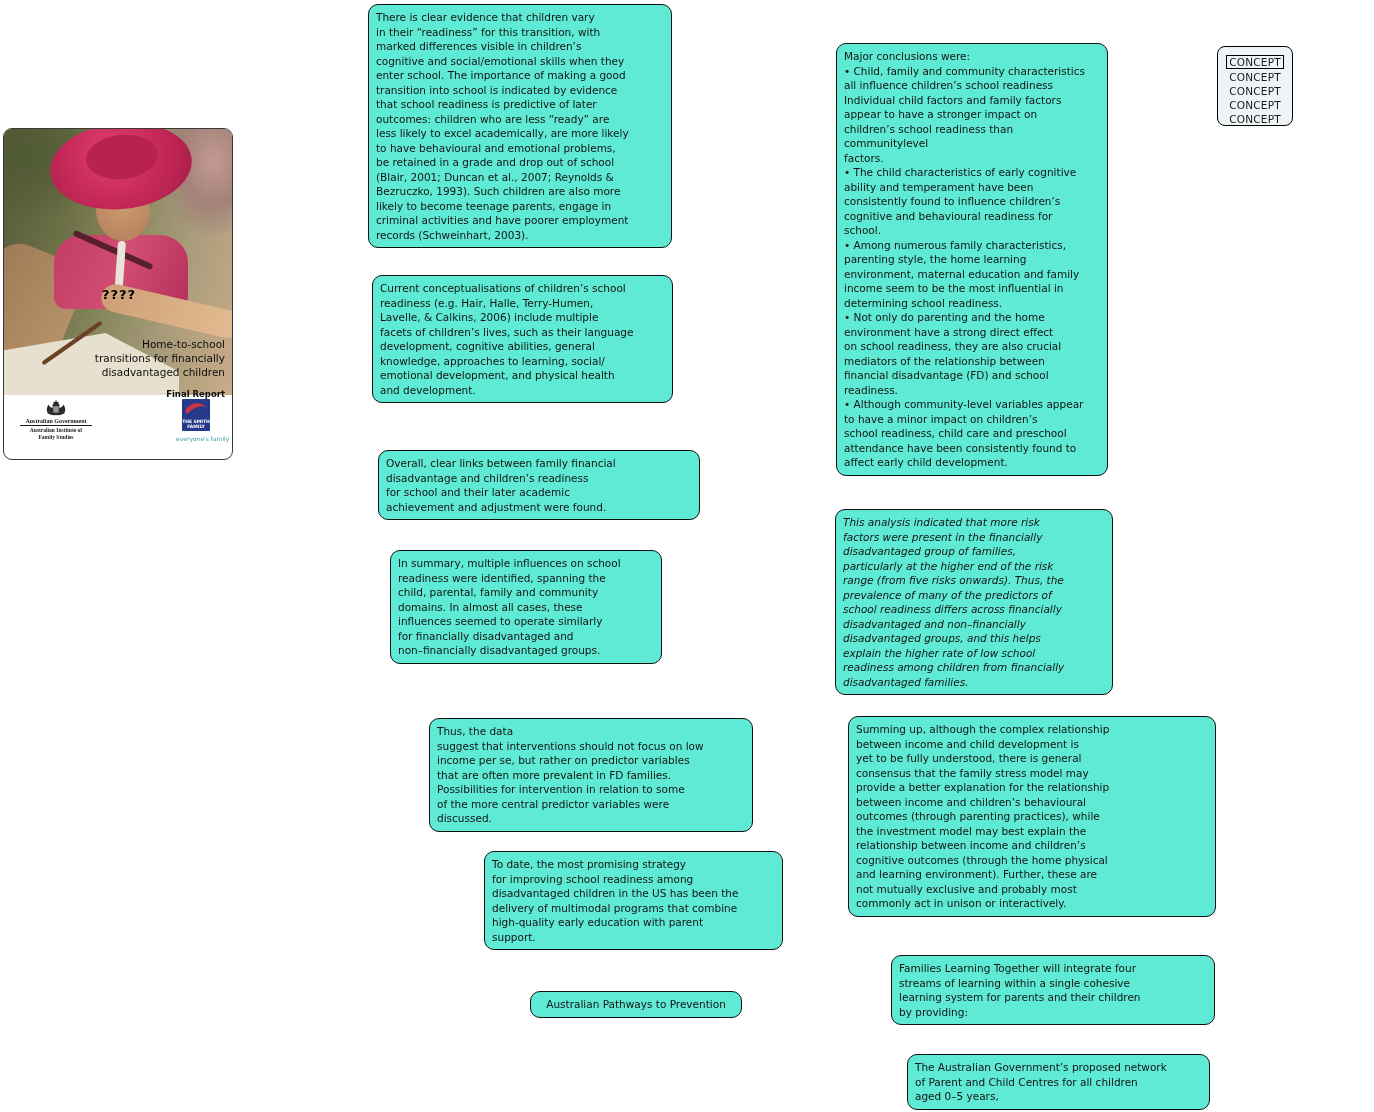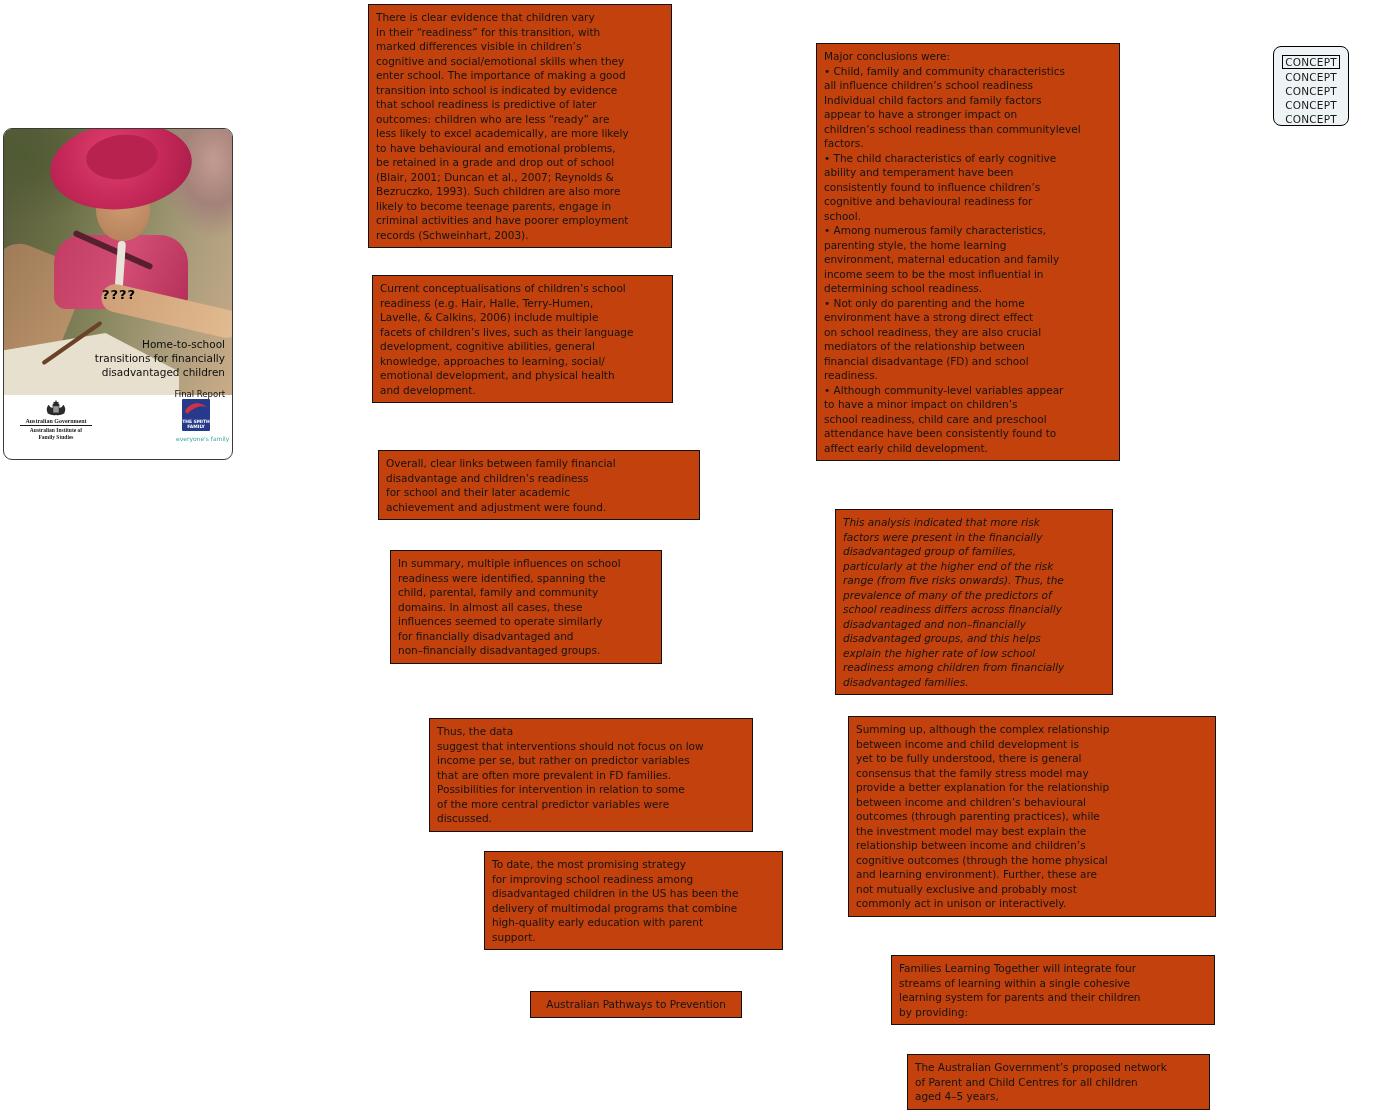--- a/index.html
+++ b/index.html
@@ -3,21 +3,21 @@
 <meta charset="utf-8">
 <style>
   html,body{margin:0;padding:0;background:#ffffff;}
   #canvas{
     position:relative;width:1374px;height:1112px;background:#ffffff;
     font-family:"DejaVu Sans","Liberation Sans",sans-serif;color:#111;
     overflow:hidden;
   }
   .note{
     position:absolute;box-sizing:border-box;
-    background:#c2410c;border:1px solid #111;border-radius:0;
+    background:#5eead4;border:1px solid #111;border-radius:10px;
     padding:5px 7px;font-size:10.5px;line-height:14.5px;
     white-space:pre-line;color:#141414;
   }
   .note.center{text-align:center;white-space:nowrap;}
   
   .legend{
     position:absolute;box-sizing:border-box;
     background:#eef4f6;border:1.5px solid #000;border-radius:8px;
     padding:4px 0;text-align:center;
   }
@@ -84,21 +84,21 @@
   }
   .qmarks{
     left:98px;top:158px;font-size:13px;font-weight:bold;color:#000;letter-spacing:1px;
   }
   .cover-title{
     position:absolute;right:7px;top:208px;text-align:right;
     font-size:10.5px;line-height:14px;color:#0d0d0d;white-space:pre-line;
   }
   .cover-report{
     position:absolute;right:7px;top:260px;text-align:right;
-    font-size:8.5px;font-weight:normal;color:#0d0d0d;
+    font-size:8.5px;font-weight:bold;color:#0d0d0d;
   }
   .gov-block{
     position:absolute;left:16px;top:270px;width:72px;text-align:center;
     font-family:"Liberation Serif","DejaVu Serif",serif;color:#1a1a1a;
   }
   .gov-block svg{display:block;margin:0 auto 1px auto;}
   .gov-name{font-size:6px;font-weight:bold;border-bottom:1px solid #1a1a1a;padding-bottom:1px;white-space:nowrap;}
   .gov-sub{font-size:5.5px;font-weight:bold;line-height:7px;white-space:pre-line;margin-top:1px;}
   .smith-block{position:absolute;left:172px;top:270px;width:40px;text-align:center;}
   .smith-square{
@@ -151,21 +151,21 @@
         <svg width="28" height="32" viewBox="0 0 28 32">
           <path d="M3 12 C8 3, 18 2, 25 8 C19 6, 12 8, 5 15 Z" fill="#cc3344"></path>
         </svg>
         <div class="smith-text">THE SMITH
 FAMILY</div>
       </div>
       <div class="smith-tagline">everyone's family</div>
     </div>
   </div>
 
-  <div class="legend" style="left:1273px;top:46px;width:76px;height:80px;">
+  <div class="legend" style="left:1217px;top:46px;width:76px;height:80px;">
     <div><span class="item boxed">CONCEPT</span></div>
     <div class="item">CONCEPT</div>
     <div class="item">CONCEPT</div>
     <div class="item">CONCEPT</div>
     <div class="item">CONCEPT</div>
   </div>
 
   <div class="note" style="left:368px;top:4px;width:304px;">There is clear evidence that children vary
 in their “readiness” for this transition, with
 marked differences visible in children’s
@@ -209,21 +209,21 @@
 of the more central predictor variables were
 discussed.</div>
   <div class="note" style="left:484px;top:851px;width:299px;">To date, the most promising strategy
 for improving school readiness among
 disadvantaged children in the US has been the
 delivery of multimodal programs that combine
 high-quality early education with parent
 support.</div>
   <div class="note center" style="left:530px;top:991px;width:212px;">Australian Pathways to Prevention</div>
 
-  <div class="note" style="left:816px;top:43px;width:304px;">Major conclusions were:
+  <div class="note" style="left:836px;top:43px;width:272px;">Major conclusions were:
 • Child, family and community characteristics
 all influence children’s school readiness
 Individual child factors and family factors
 appear to have a stronger impact on
 children’s school readiness than communitylevel
 factors.
 • The child characteristics of early cognitive
 ability and temperament have been
 consistently found to influence children’s
 cognitive and behavioural readiness for
@@ -268,15 +268,15 @@
 cognitive outcomes (through the home physical
 and learning environment). Further, these are
 not mutually exclusive and probably most
 commonly act in unison or interactively.</div>
   <div class="note" style="left:891px;top:955px;width:324px;">Families Learning Together will integrate four
 streams of learning within a single cohesive
 learning system for parents and their children
 by providing:</div>
   <div class="note" style="left:907px;top:1054px;width:303px;">The Australian Government’s proposed network
 of Parent and Child Centres for all children
-aged 4–5 years,</div>
+aged 0–5 years,</div>
 
 </div>
 
 </body></html>

